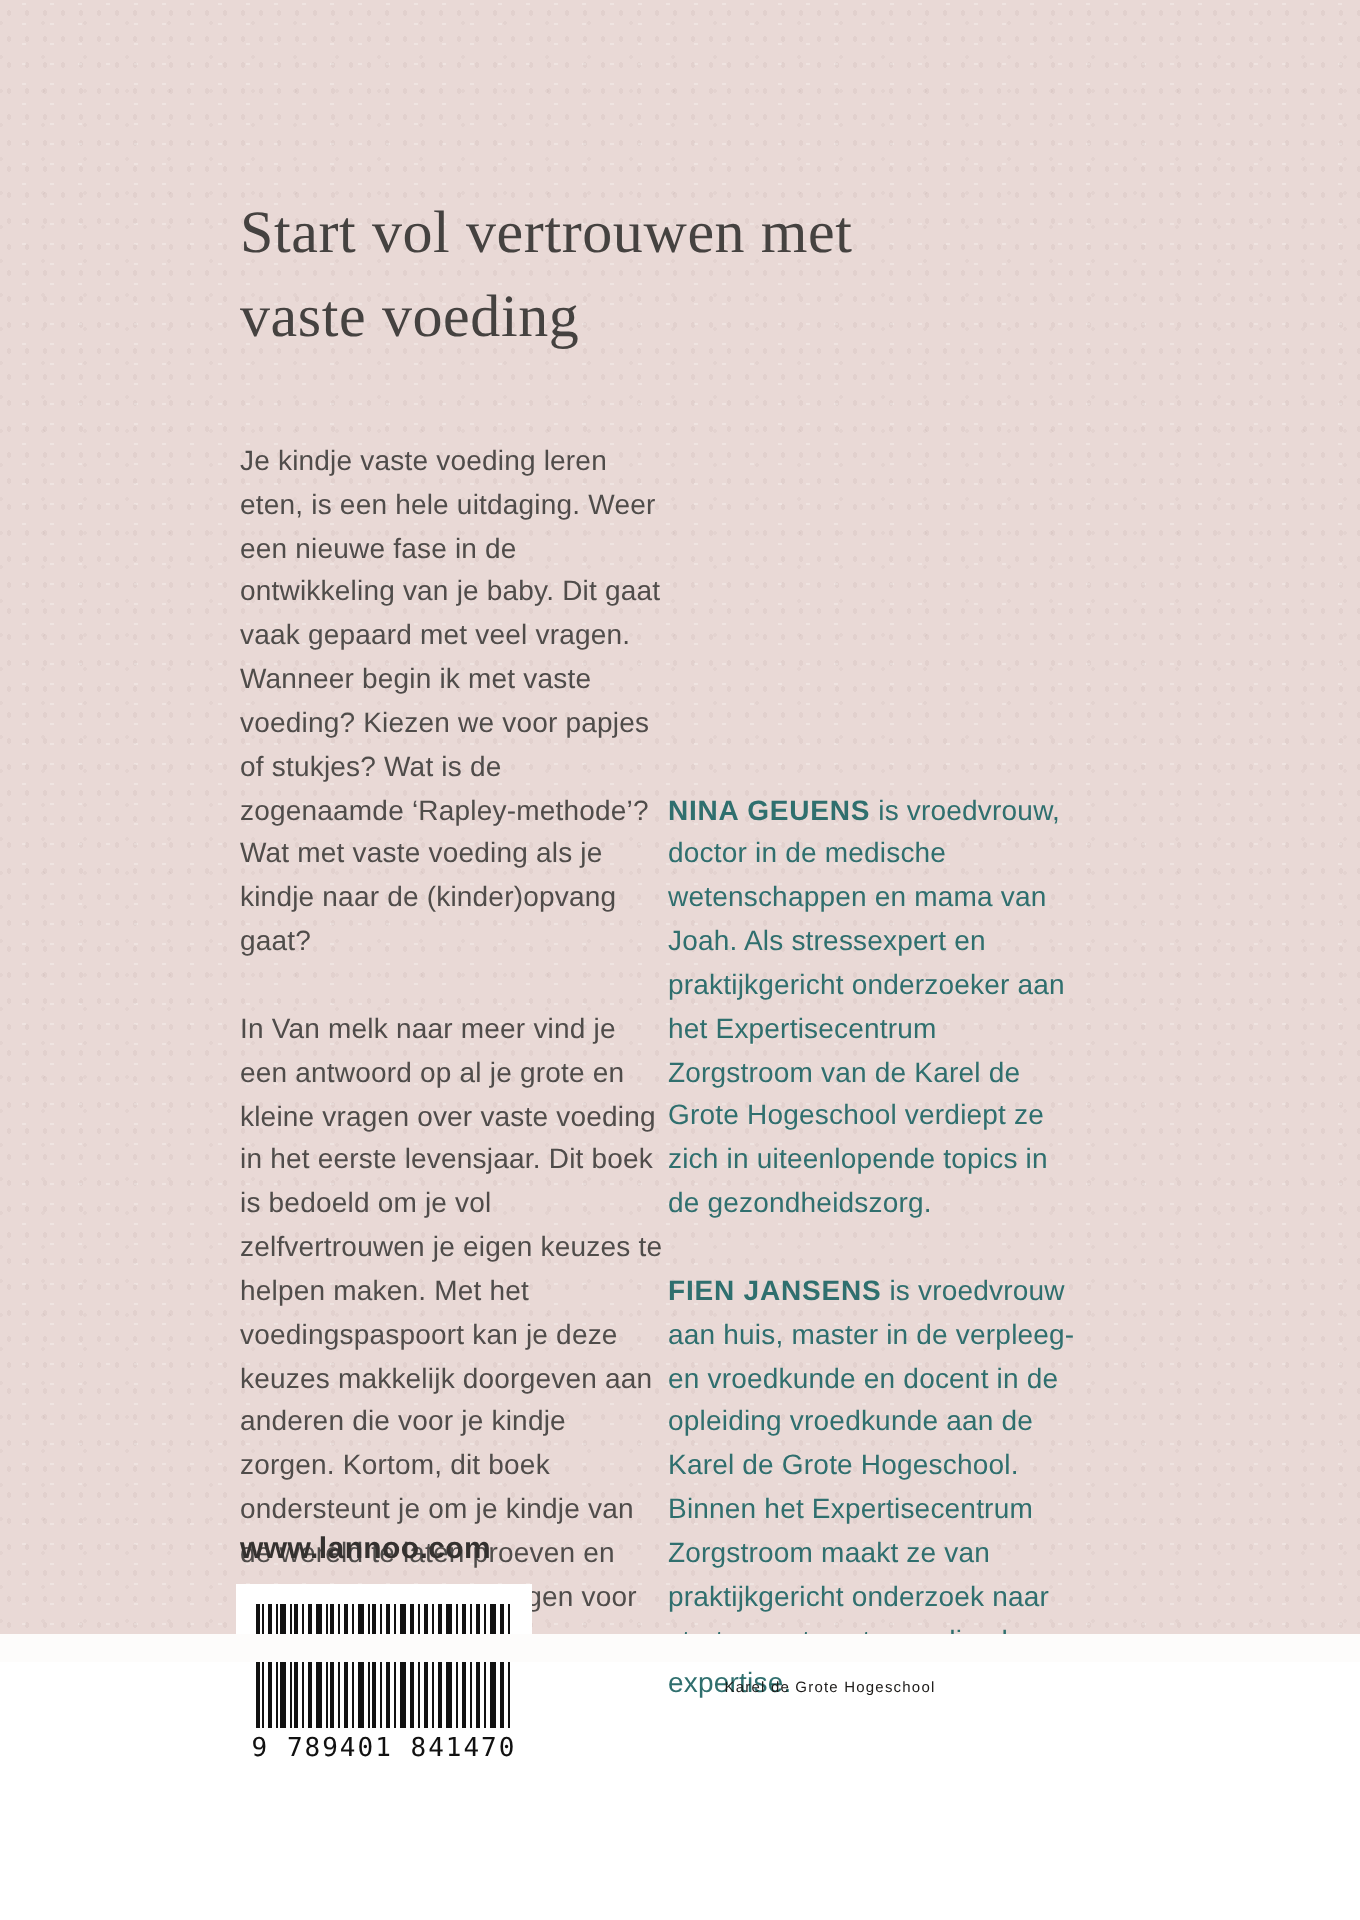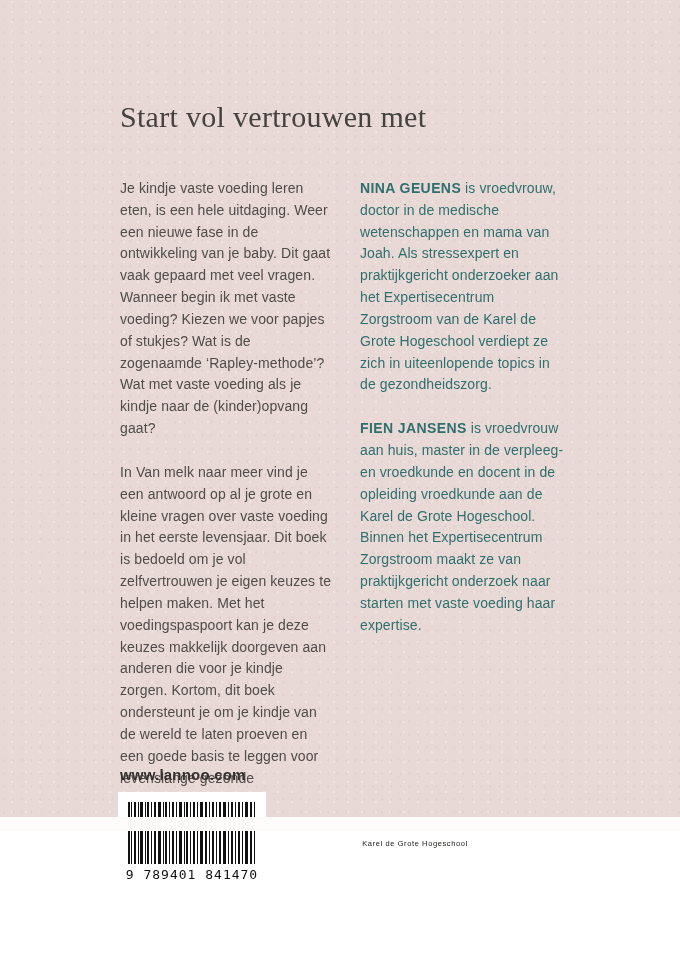--- a/index.html
+++ b/index.html
@@ -19,21 +19,21 @@
     background-position:0 0,5px 7px,11px 3px;
   }
   .content{padding:96px 112px 0 120px;}
   .title{
     font-family:"Liberation Serif","DejaVu Serif",serif;
     font-weight:400;
     font-size:30px;line-height:1.4;
     color:#454240;letter-spacing:.3px;
     margin:0 0 30px 0;
   }
-  .columns{display:flex;gap:26px;margin-top:40px;}
+  .columns{display:flex;margin-top:40px;align-items:flex-end;}
   .col-left{width:214px;color:#4f4c4a;font-size:14px;line-height:1.56;letter-spacing:.1px;}
   .col-right{width:208px;color:#2f6f6e;font-size:14px;line-height:1.56;letter-spacing:.1px;}
   .col-left p{margin:0 0 22px 0;}
   .author-block{margin:0 0 22px 0;}
   .author-name{font-weight:bold;letter-spacing:.4px;}
   .book-title-italic{}
   .website{
     position:absolute;left:120px;top:766px;
     font-size:15px;font-weight:bold;color:#34312f;letter-spacing:.2px;
   }
@@ -59,21 +59,21 @@
     position:absolute;left:0;bottom:0;width:680px;height:14px;background:#fdfcfb;
   }
 </style>
 </head>
 <body>
 
 <div class="page">
 
   <div class="content">
 
-    <h1 class="title"><span>Start vol vertrouwen met</span><br></h1>
+    <h1 class="title"><span>Start vol vertrouwen met</span><br><span>vaste voeding</span></h1>
 
     <div class="columns">
 
       <div class="col-left">
         <p>Je kindje vaste voeding leren eten, is een hele uitdaging. Weer een nieuwe fase in de ontwikkeling van je baby. Dit gaat vaak gepaard met veel vragen. Wanneer begin ik met vaste voeding? Kiezen we voor papjes of stukjes? Wat is de zogenaamde ‘Rapley-methode’? Wat met vaste voeding als je kindje naar de (kinder)opvang gaat?</p>
         <p><span>In </span><span class="book-title-italic">Van melk naar meer</span><span> vind je een antwoord op al je grote en kleine vragen over vaste voeding in het eerste levensjaar. Dit boek is bedoeld om je vol zelfvertrouwen je eigen keuzes te helpen maken. Met het voedingspaspoort kan je deze keuzes makkelijk doorgeven aan anderen die voor je kindje zorgen. Kortom, dit boek ondersteunt je om je kindje van de wereld te laten proeven en een goede basis te leggen voor levenslange gezonde eetgewoonten.</span></p>
       </div>
 
       <div class="col-right">
         <p class="author-block"><span class="author-name">NINA GEUENS</span><span> is vroedvrouw, doctor in de medische wetenschappen en mama van Joah. Als stressexpert en praktijkgericht onderzoeker aan het Expertisecentrum Zorgstroom van de Karel de Grote Hogeschool verdiept ze zich in uiteenlopende topics in de gezondheidszorg.</span></p>

